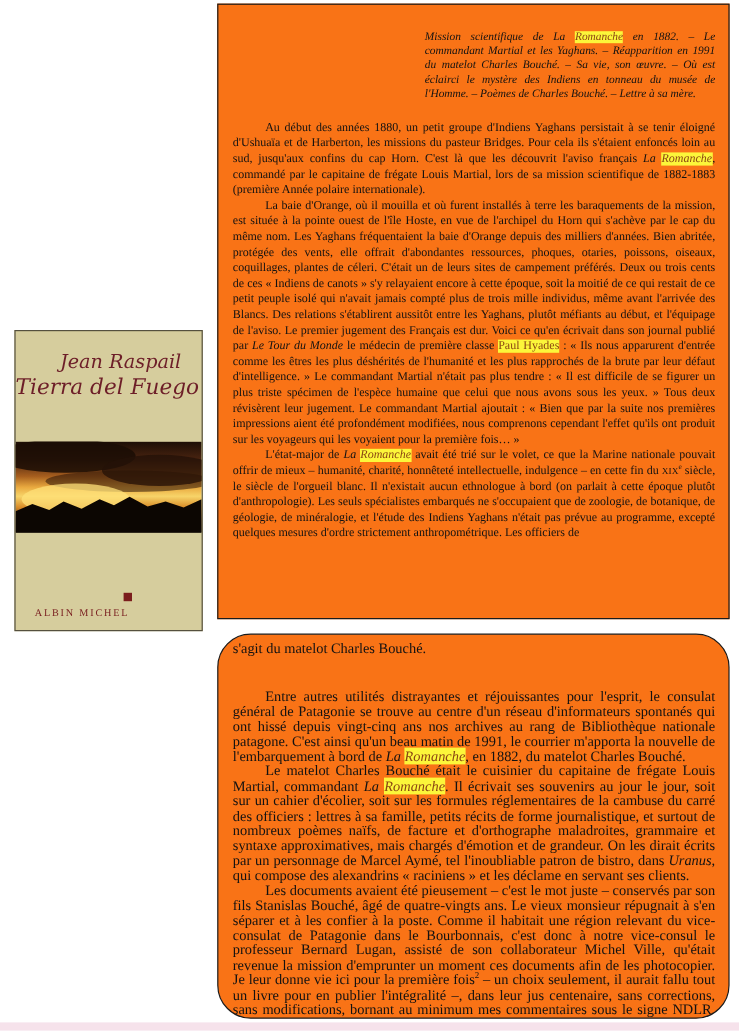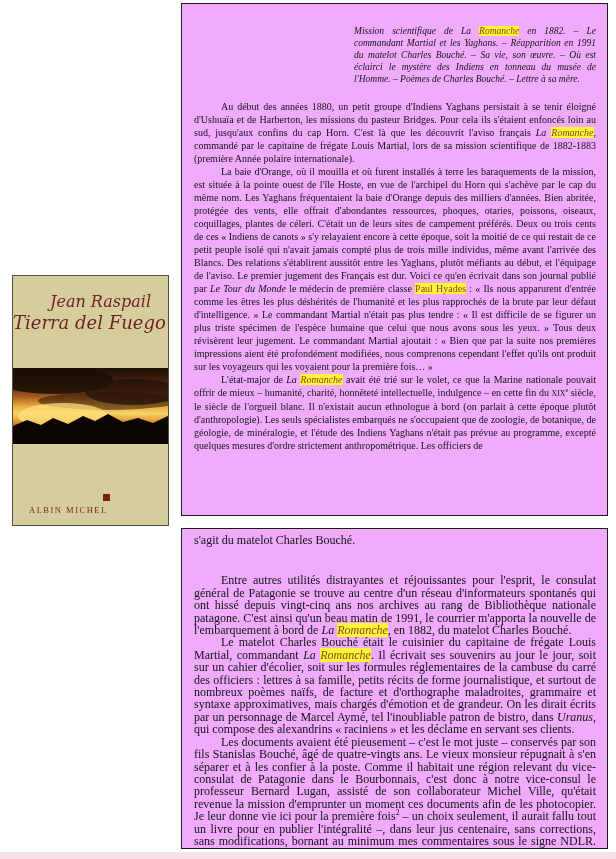--- a/index.html
+++ b/index.html
@@ -24,24 +24,24 @@
     text-align:left;font-style:italic;font-size:18px;line-height:23px;
     color:#6d1e28;font-family:"DejaVu Serif", serif;
   }
   .cover-photo{position:absolute;left:0;top:92px;width:155px;height:76px;display:block;}
   .cover-pub{position:absolute;bottom:10px;left:16px;width:100%;text-align:left;}
   .pub-square{width:7px;height:7px;background:#7b1d1d;margin:0 auto 4px auto;}
   .pub-name{font-size:8.5px;letter-spacing:1.5px;color:#7b2222;font-family:"Liberation Serif", serif;}
   
   .tblock{
     position:absolute;left:181px;width:427px;border:1.5px solid #1b1b1b;
-    box-sizing:border-box;background:#f0abfc;overflow:hidden;
+    box-sizing:border-box;background:#f97316;overflow:hidden;
   }
   .block1{top:3px;height:513px;padding:22px 11px 0 12px;}
-  .block2{top:528px;height:321px;padding:5px 11px 0 12px;}
+  .block2{top:528px;height:321px;padding:5px 11px 0 12px;border-radius:28px;}
   .summary-header{
     margin:0 0 14px 160px;text-align:justify;font-style:italic;
     font-size:9.5px;line-height:11.9px;
   }
   .block1 p.body{font-size:10px;line-height:13px;}
   .block2 p.body{font-size:12px;line-height:12.4px;}
   p.body{margin:0;text-align:justify;text-indent:27px;}
   p.noindent{text-indent:0;}
   p.gap{margin-top:28px;}
   .it{font-style:italic;}

